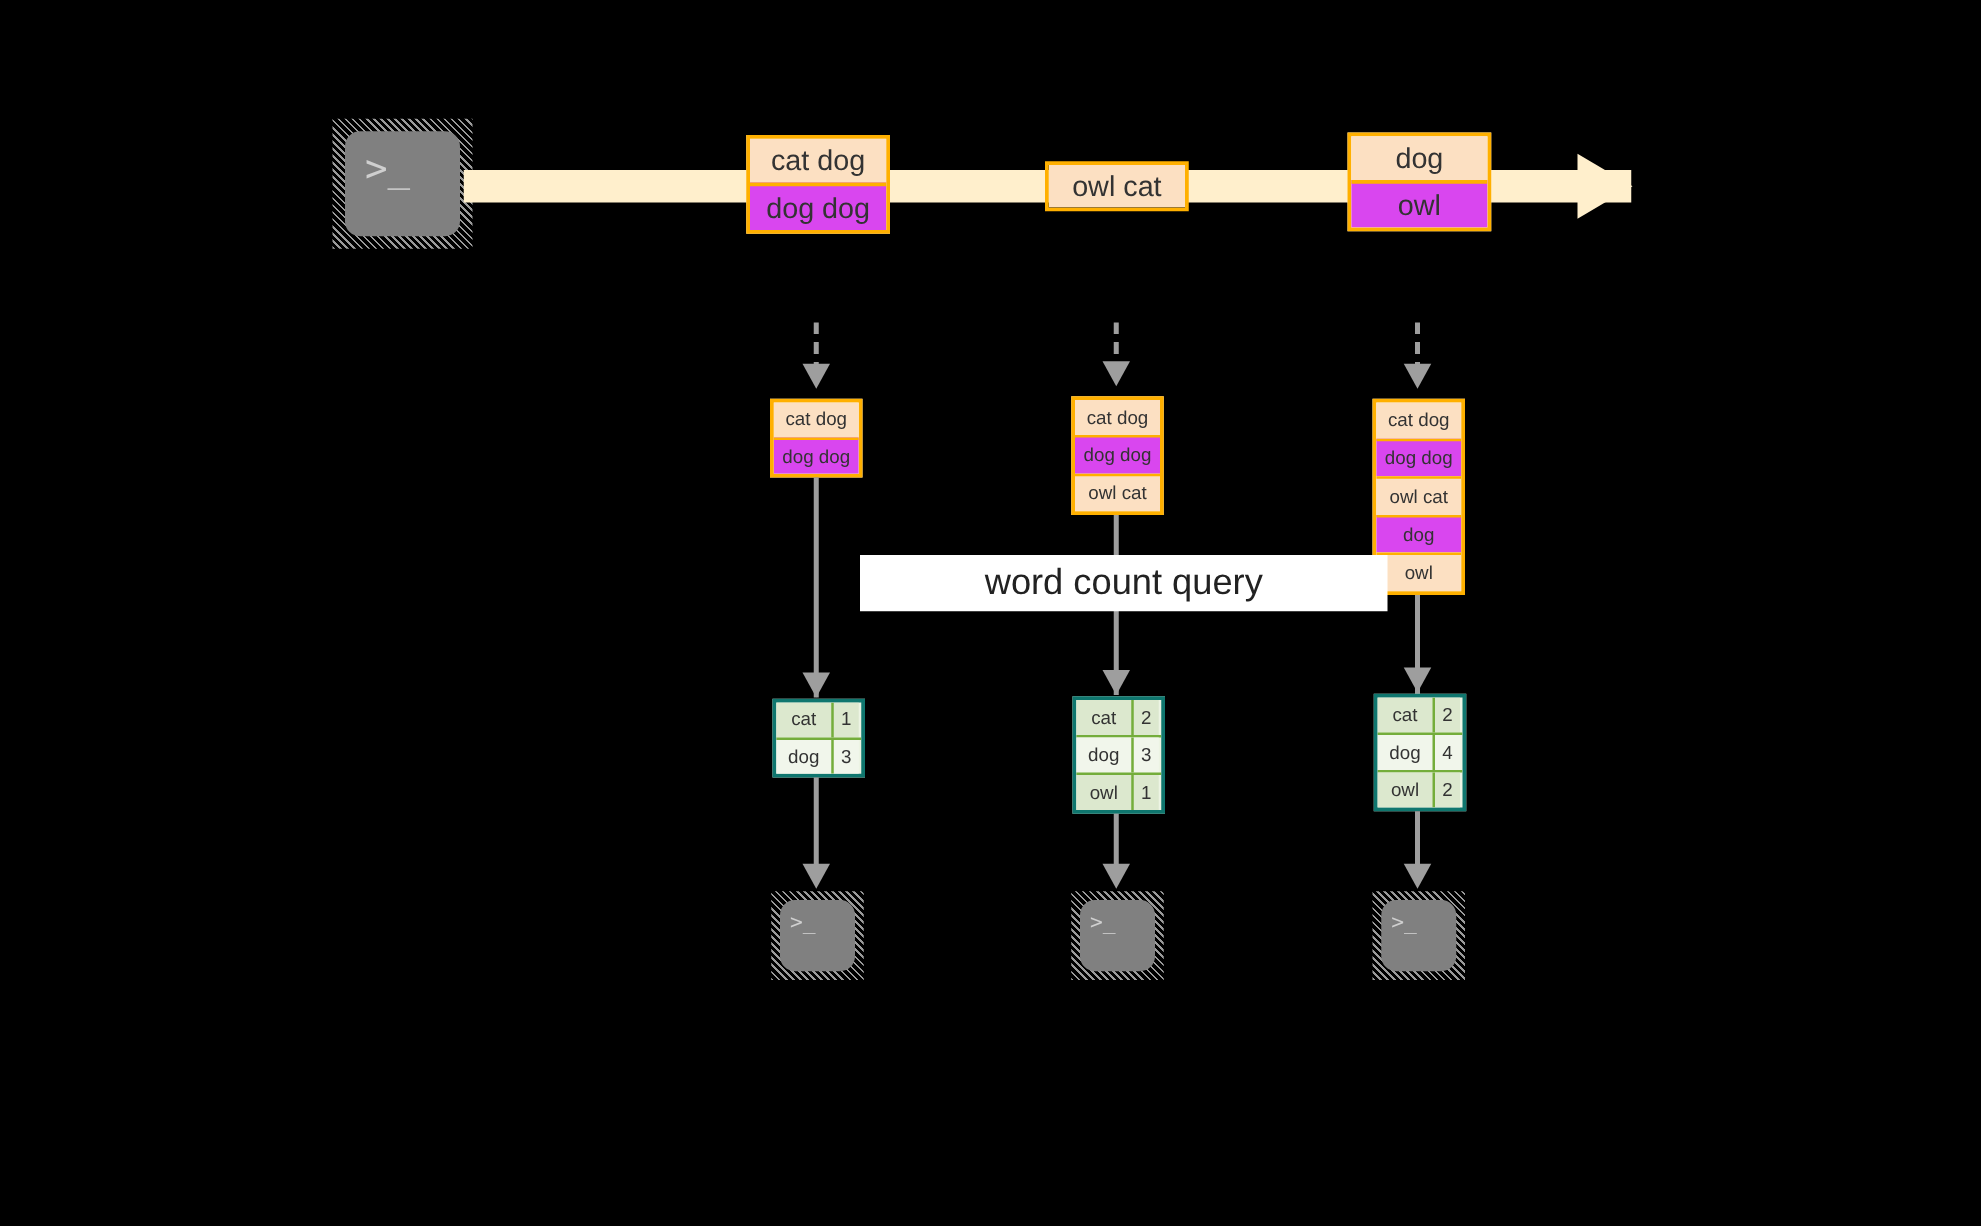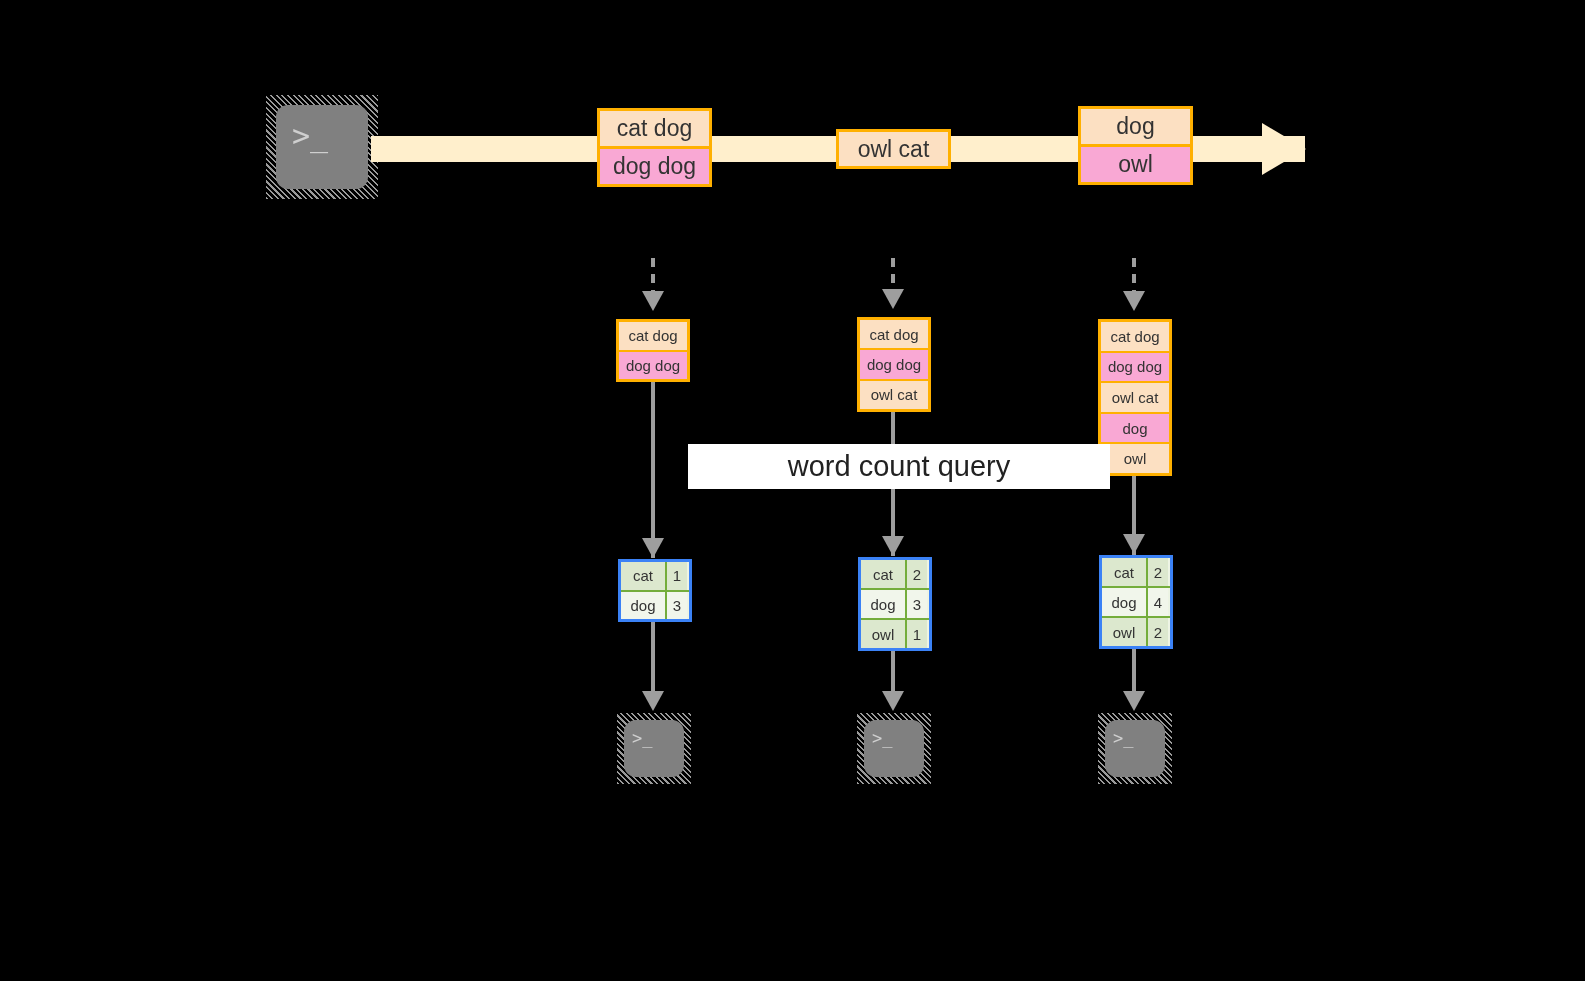--- a/index.html
+++ b/index.html
@@ -61,33 +61,33 @@
   }
   .orow {
     flex: 1 1 auto;
     display: flex;
     align-items: center;
     justify-content: center;
     color: #333333;
     white-space: nowrap;
   }
   .orow.dark { background: #FCE0C2; }
-  .orow.light { background: #f9a8d4; }
+  .orow.light { background: #d946ef; }
   .orow + .orow { border-top: 3px solid #FFB000; }
 
   
   .obox.big .orow { font-size: 23px; }
   
   .obox.small .orow { font-size: 15px; }
   .obox.small .orow + .orow { border-top: 2px solid #FFB000; }
 
   
   .gtable {
     position: absolute;
-    border: 3px solid #3b82f6;
+    border: 3px solid #0f766e;
     overflow: hidden;
     display: flex;
     flex-direction: column;
     background: #EDF4E4;
   }
   .grow {
     flex: 1 1 auto;
     display: flex;
   }
   .grow + .grow { border-top: 2px solid #74AD3B; }

